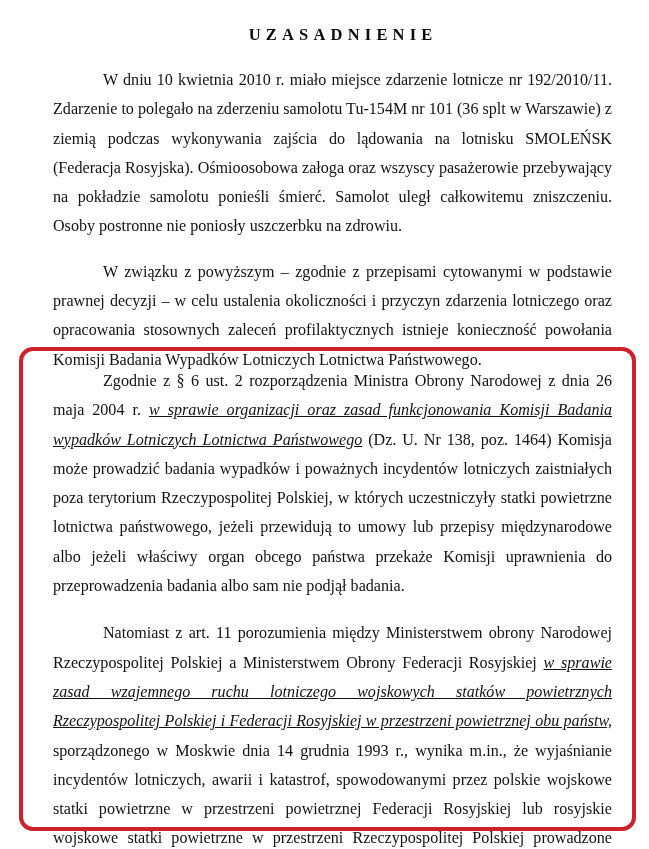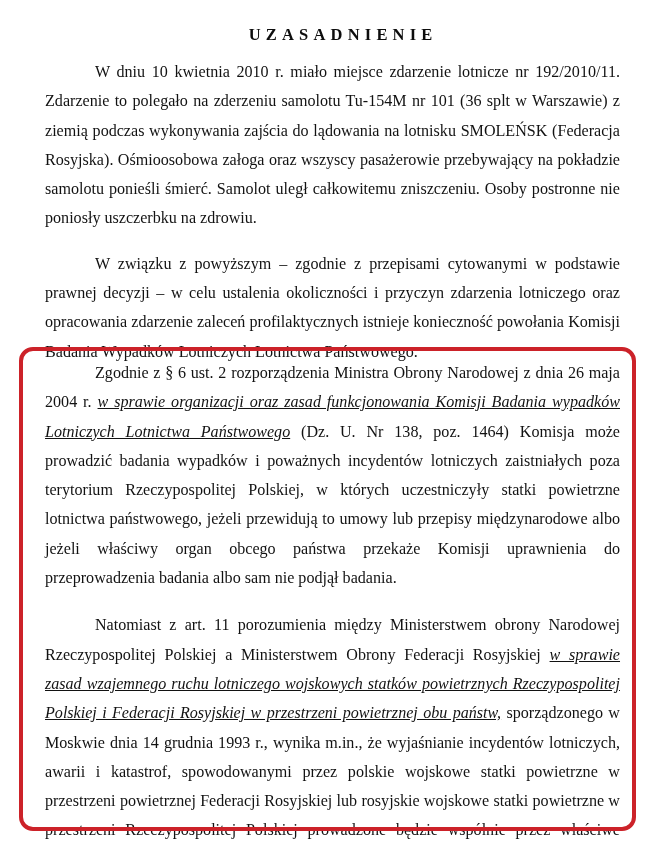--- a/index.html
+++ b/index.html
@@ -35,21 +35,21 @@
   }
 
   .body-block {
     position: absolute;
     left: 45px;
     top: 57px;
     width: 575px;
   }
 
   p.para {
-    margin: 0;
+    margin: 8px;
     font-size: 16.1px;
     line-height: 29.3px;
     text-align: justify;
     text-indent: 50px;
     color: #121212;
     -webkit-font-smoothing: antialiased;
   }
 
   p.para + p.para {
     margin-top: 0;
@@ -95,21 +95,21 @@
 </style>
 </head>
 <body>
 
 <div class="page" style="background: rgb(255, 255, 255);">
 
   <h1 class="doc-title">UZASADNIENIE</h1>
 
   <div class="body-block">
     <p class="para" id="p1"><span>W dniu 10 kwietnia 2010 r. miało miejsce zdarzenie lotnicze nr 192/2010/11. Zdarzenie to polegało na zderzeniu samolotu Tu-154M nr 101 (36 splt w Warszawie) z ziemią podczas wykonywania zajścia do lądowania na lotnisku SMOLEŃSK (Federacja Rosyjska). Ośmioosobowa załoga oraz wszyscy pasażerowie przebywający na pokładzie samolotu ponieśli śmierć. Samolot uległ całkowitemu zniszczeniu. Osoby postronne nie poniosły uszczerbku na zdrowiu.</span></p>
-    <p class="para gap-1" id="p2"><span>W związku z powyższym – zgodnie z przepisami cytowanymi w podstawie prawnej decyzji – w celu ustalenia okoliczności i przyczyn zdarzenia lotniczego oraz opracowania zdarzenie zaleceń profilaktycznych istnieje konieczność powołania Komisji Badania Wypadków Lotniczych Lotnictwa Państwowego.</span></p>
+    <p class="para gap-1" id="p2"><span>W związku z powyższym – zgodnie z przepisami cytowanymi w podstawie prawnej decyzji – w celu ustalenia okoliczności i przyczyn zdarzenia lotniczego oraz opracowania stosownych zaleceń profilaktycznych istnieje konieczność powołania Komisji Badania Wypadków Lotniczych Lotnictwa Państwowego.</span></p>
   </div>
 
   <div class="boxed-block">
     <p class="para" id="p3"><span>Zgodnie z § 6 ust. 2 rozporządzenia Ministra Obrony Narodowej z dnia 26 maja 2004 r. </span><em class="it">w sprawie organizacji oraz zasad funkcjonowania Komisji Badania wypadków Lotniczych Lotnictwa Państwowego</em><span> (Dz. U. Nr 138, poz. 1464) Komisja może prowadzić badania wypadków i poważnych incydentów lotniczych zaistniałych poza terytorium Rzeczypospolitej Polskiej, w których uczestniczyły statki powietrzne lotnictwa państwowego, jeżeli przewidują to umowy lub przepisy międzynarodowe albo jeżeli właściwy organ obcego państwa przekaże Komisji uprawnienia do przeprowadzenia badania albo sam nie podjął badania.</span></p>
     <p class="para gap-2" id="p4"><span>Natomiast z art. 11 porozumienia między Ministerstwem obrony Narodowej Rzeczypospolitej Polskiej a Ministerstwem Obrony Federacji Rosyjskiej </span><em class="it">w sprawie zasad wzajemnego ruchu lotniczego wojskowych statków powietrznych Rzeczypospolitej Polskiej i Federacji Rosyjskiej w przestrzeni powietrznej obu państw,</em><span> sporządzonego w Moskwie dnia 14 grudnia 1993 r., wynika m.in., że wyjaśnianie incydentów lotniczych, awarii i katastrof, spowodowanymi przez polskie wojskowe statki powietrzne w przestrzeni powietrznej Federacji Rosyjskiej lub rosyjskie wojskowe statki powietrzne w przestrzeni Rzeczypospolitej Polskiej prowadzone będzie wspólnie przez właściwe organy polskie i rosyjskie.</span></p>
   </div>
 
   <div class="red-box" style="border-color: rgb(204, 34, 41);"></div>
   <div class="scan-tint"></div>
 

